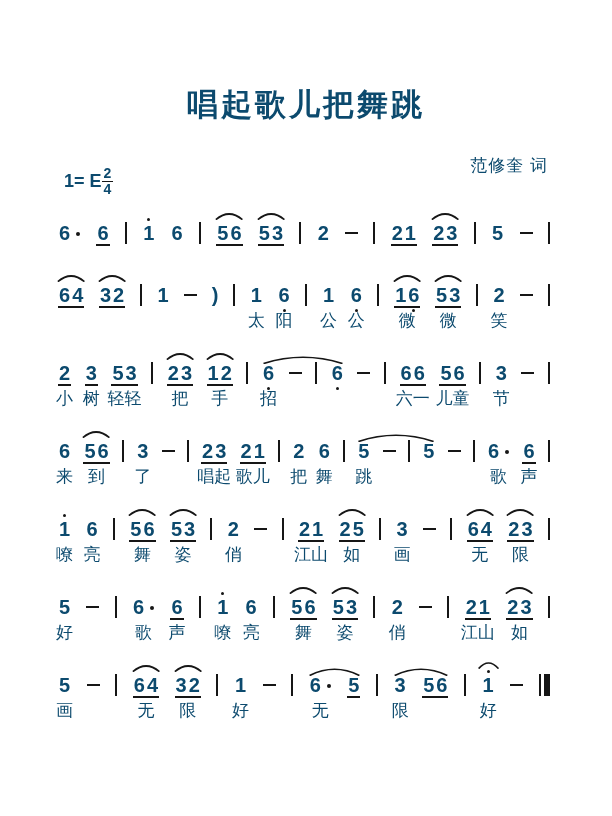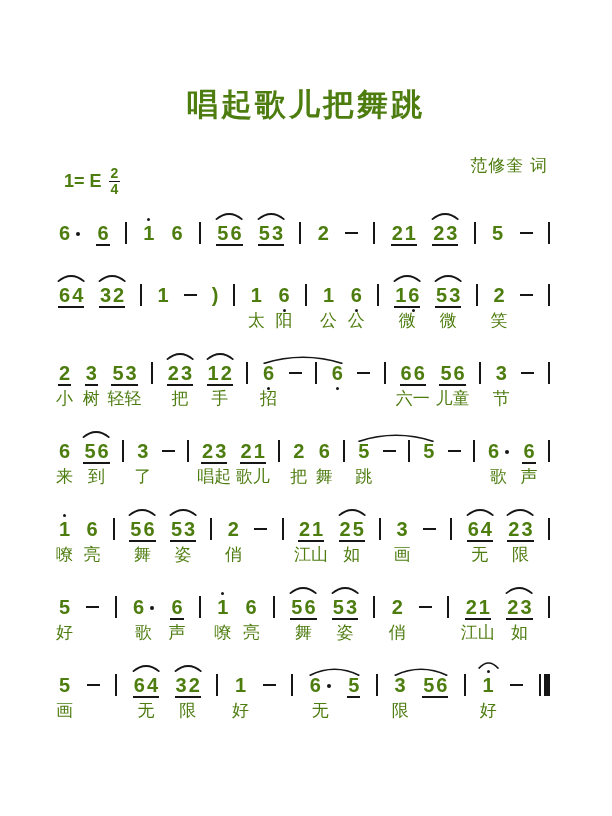--- a/index.html
+++ b/index.html
@@ -1,30 +1,30 @@
 <!DOCTYPE html>
 <html><head>
 <meta charset="utf-8">
 <style>
   * { margin:0; padding:0; box-sizing:border-box; }
   html,body { background:#ffffff; }
   .page {
     position:relative; width:612px; height:816px; margin:0 auto;
-    background:#fff; color:#4d7c0f; overflow:hidden;
+    background:#fff; color:#0c4a6e; overflow:hidden;
     font-family:"Liberation Sans","DejaVu Sans",sans-serif;
   }
   .title {
     text-align:center; padding-top:84px; font-size:31px; font-weight:bold;
     letter-spacing:3px;
   }
   .meta {
     display:flex; justify-content:space-between; align-items:flex-start;
     margin:26px 64px 0 64px;
   }
-  .keytime { display:flex; align-items:center; gap:7px; margin-top:14px;
+  .keytime { display:flex; align-items:center; margin-top:14px;
     font-size:18px; font-weight:600; }
   .frac { display:inline-flex; flex-direction:column; align-items:center;
     font-size:14px; font-weight:bold; line-height:1.1; }
   .frac .den { border-top:1.5px solid #161616; padding:0 2px; }
   .credits { text-align:right; font-size:17px; line-height:27px; letter-spacing:1px; }
   .score { margin:24px 62px 0 58px; }
   .score-line {
     position:relative; display:flex; justify-content:space-between;
     align-items:flex-start; height:78px;
   }

